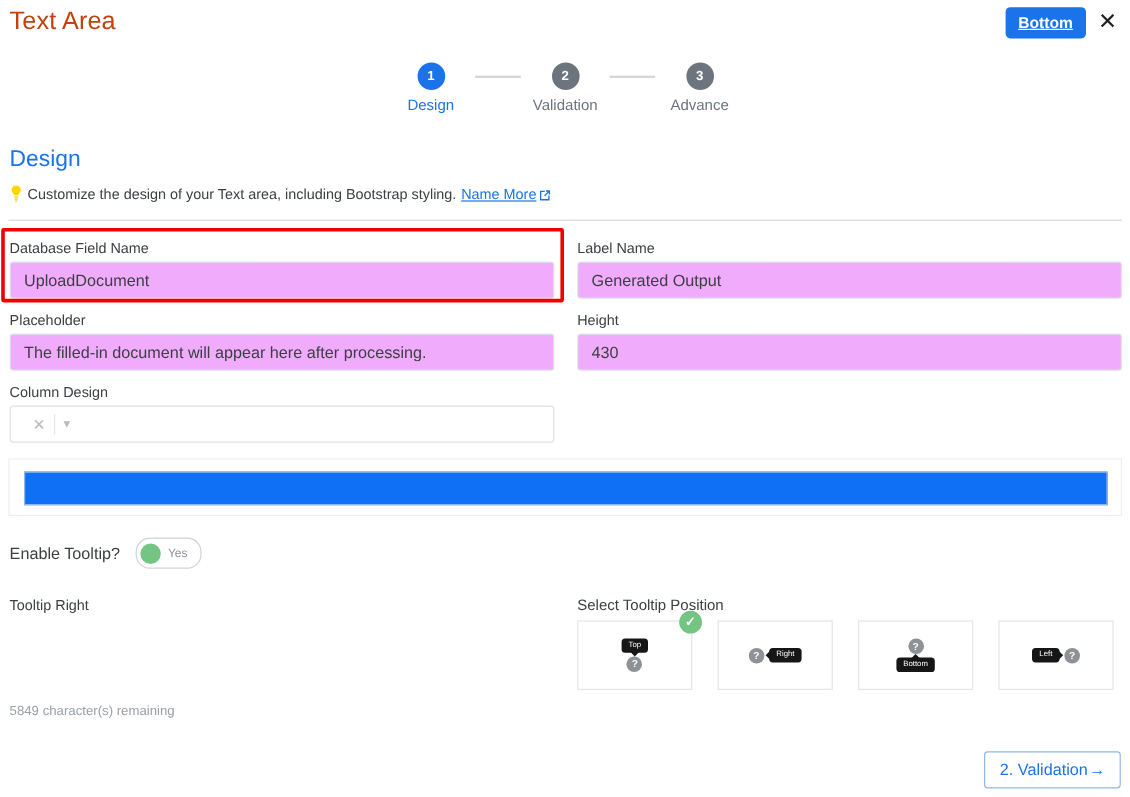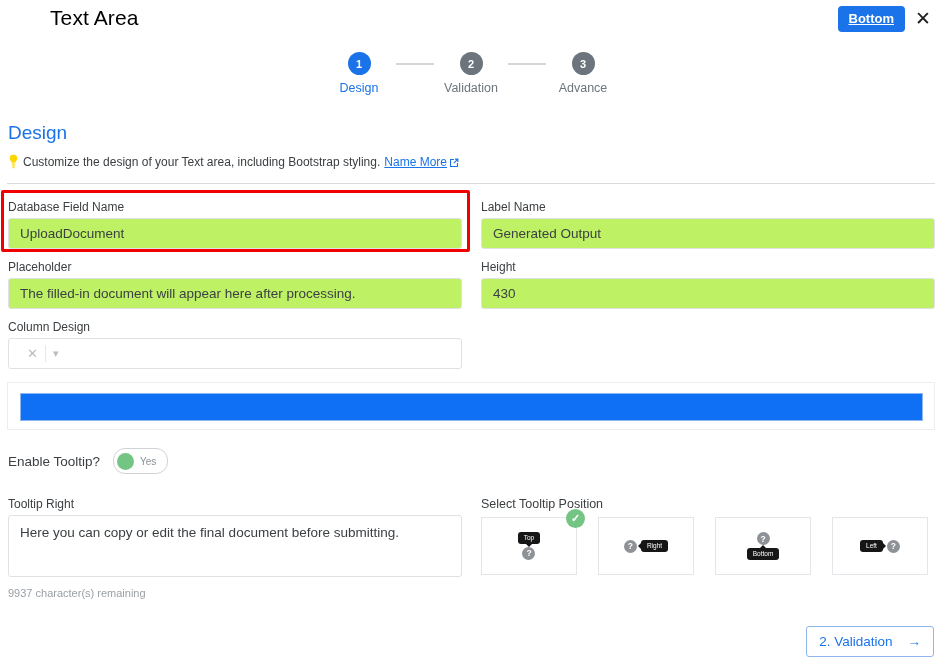--- a/index.html
+++ b/index.html
@@ -9,23 +9,22 @@
     background: #ffffff;
     font-family: "Liberation Sans", sans-serif;
     color: #33373d;
     overflow: hidden;
   }
   #page { position: relative; width: 942px; height: 664px; }
 
   
   .page-title {
     position: absolute; left: 8px; top: 6px;
-    font-size: 21px; font-weight: 400; color: #000000;
+    font-size: 21px; font-weight: 400; color: #c2410c;
     letter-spacing: .1px;
-    margin-left: 42px;
   }
   .confirm-btn {
     position: absolute; right: 37px; top: 6px;
     background: #1a73e8; color: #fff;
     border: none; border-radius: 4px;
     font-family: "Liberation Sans", sans-serif;
     font-size: 13px; font-weight: 700;
     padding: 5px 11px 6px;
     text-decoration: underline;
     cursor: pointer;
@@ -82,21 +81,21 @@
 
   
   .field { position: absolute; }
   .field-label {
     font-size: 12px; color: #3c4043; margin-bottom: 3px; display: block;
     line-height: 15px;
   }
   .input-box {
     width: 100%; height: 31px;
     border: 1px solid #dfe1e5; border-radius: 3px;
-    background: #bef264;
+    background: #f0abfc;
     font-family: "Liberation Sans", sans-serif;
     font-size: 13.5px; color: #3c4043;
     padding: 0 10px 0 11px;
     outline: none;
   }
   .select-box {
     width: 100%; height: 31px;
     border: 1px solid #dfe1e5; border-radius: 3px;
     background: #fff; display: flex; align-items: center;
     padding: 0 6px 0 11px;
@@ -226,21 +225,21 @@
   }
 
   
   .next-btn {
     position: absolute; right: 8px; top: 626px;
     border: 1px solid #90b6ee; border-radius: 3px;
     background: #fff; color: #1a73e8;
     font-family: "Liberation Sans", sans-serif;
     font-size: 13.5px;
     padding: 7px 12px;
-    display: flex; align-items: center; gap: 15px;
+    display: flex; align-items: center; gap: 1px;
     cursor: pointer;
   }
 </style>
 </head>
 <body>
 
 <div id="page">
 
   <div class="page-title">Text Area</div>
   <button class="confirm-btn">Bottom</button>
@@ -322,23 +321,22 @@
   <div class="toggle-row">
     <span class="toggle-label">Enable Tooltip?</span>
     <div class="toggle">
       <div class="toggle-knob"></div>
       <span class="toggle-text">Yes</span>
     </div>
   </div>
 
   <div class="ta-wrap">
     <label class="field-label">Tooltip Right</label>
-    <textarea class="ta-box" style="">Here you can copy or edit the final document before submitting.</textarea>
-  </div>
-  <div class="charcount">9937 character(s) remaining</div>
+  </div>
+  <div class="charcount">5849 character(s) remaining</div>
 
   <div class="tp-title">Select Tooltip Position</div>
   <div class="tp-grid">
 
     <div class="tp-card">
       <div class="tp-check">✓</div>
       <div class="tp-top">
         <span class="bubble">Top</span>
         <span class="qmark">?</span>
       </div>

